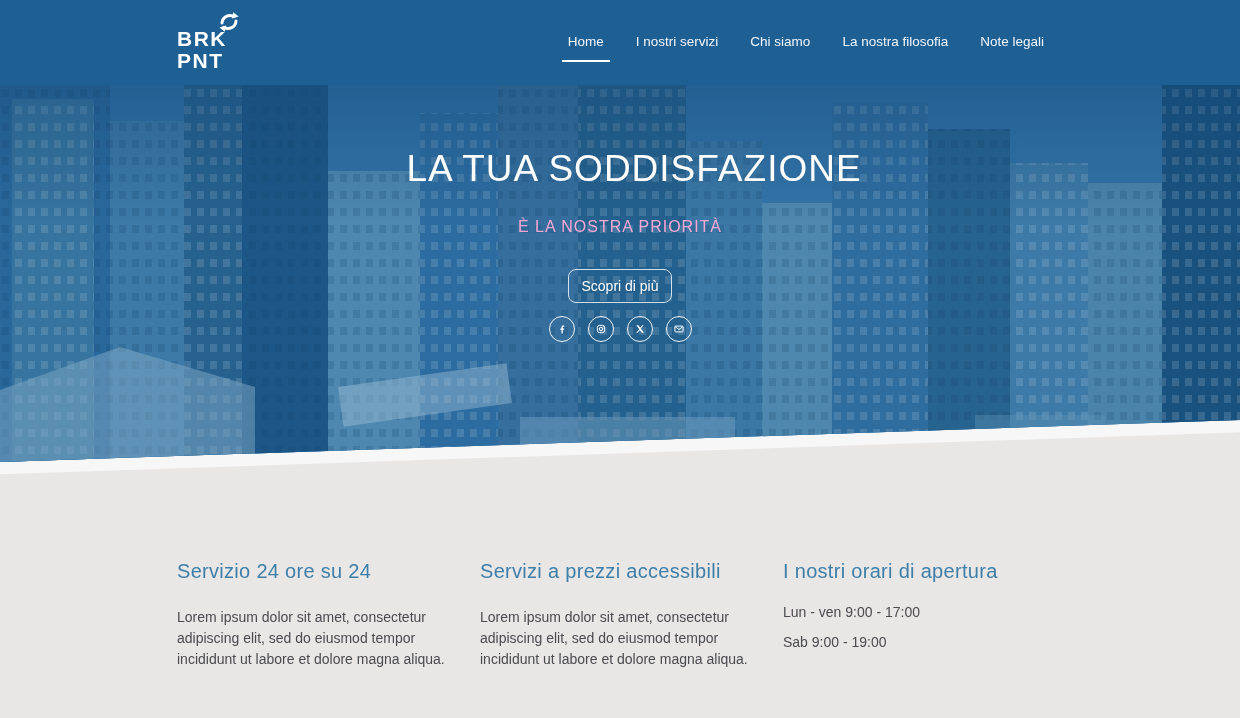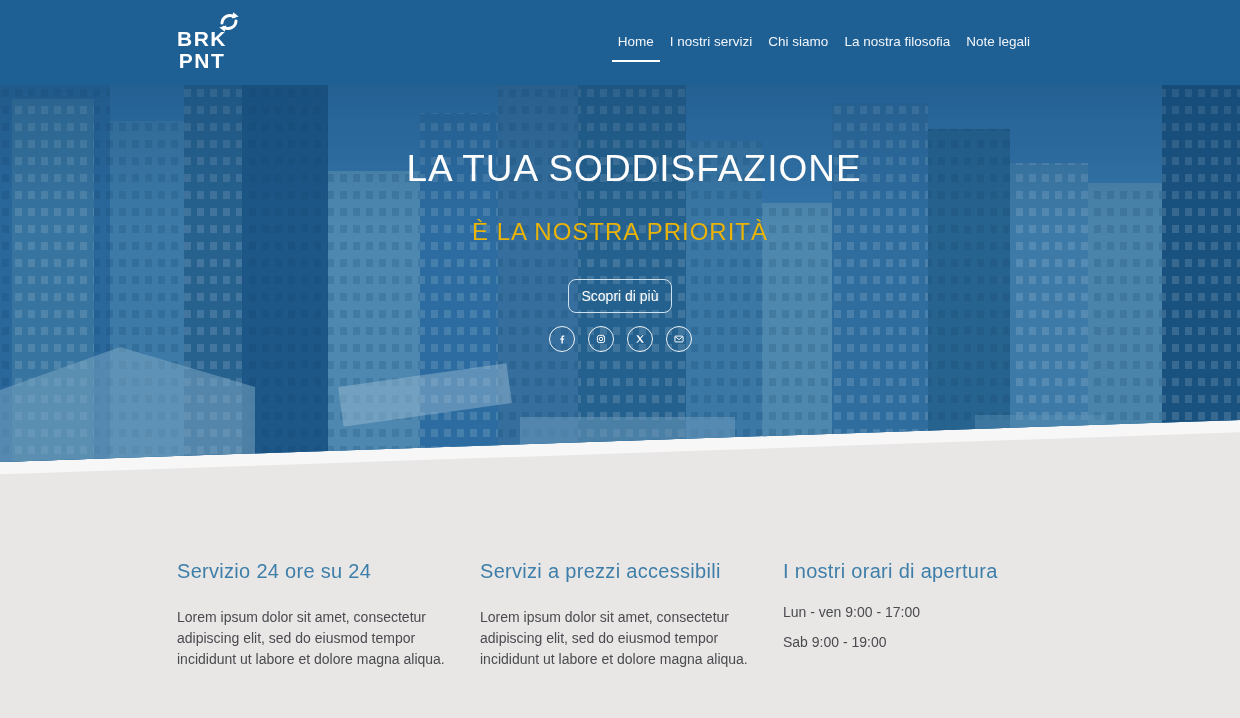--- a/index.html
+++ b/index.html
@@ -25,47 +25,47 @@
     clip-path:polygon(0 0, 1240px 0, 1240px 420px, 0 462px);
   }
   .cityscape { position:absolute; left:0; top:85px; width:1240px; height:377px; display:block; }
 
   
   .topbar { position:absolute; left:0; top:0; width:100%; height:85px; }
   .logo { position:absolute; left:177px; top:8px; width:80px; height:70px; cursor:pointer; }
   .logo-icon { position:absolute; left:40px; top:2px; width:24px; height:24px; }
   .logo-text {
     position:absolute; left:0; top:20px; color:#fff; font-weight:bold;
-    font-size:21px; line-height:22px; letter-spacing:1.5px;text-align:center;
+    font-size:21px; line-height:22px; letter-spacing:1.5px;
   }
   .logo-text span { display:block; }
 
   nav.mainnav {
-    position:absolute; right:208px; top:34px;
-    display:flex; gap:12px; align-items:flex-start;
+    position:absolute; right:194px; top:34px;
+    display:flex; gap:28px; align-items:flex-start;
   }
   .nav-item {
     position:relative; color:#f2f6fa; font-size:13.5px; line-height:15px;
     cursor:pointer; white-space:nowrap; padding:0 2px;
   }
   .nav-item.active::after {
     content:""; position:absolute; left:-4px; right:-4px; bottom:-13px;
     height:2px; background:#ffffff;
   }
 
   
   .hero-content { position:absolute; left:0; top:0; width:100%; text-align:center; color:#fff; }
   .hero-title {
     margin-top:148px; font-size:37px; font-weight:300; letter-spacing:1px;
     color:#fdfdfd;
     margin-left:28px;
   }
   .hero-subtitle {
-    margin-top:28px; font-size:24px; font-weight:300; letter-spacing:1px;
-    color:#eab308;
+    margin-top:28px; font-size:16px; font-weight:300; letter-spacing:1px;
+    color:#f9a8d4;
   }
   .cta-btn {
     margin-top:33px; display:inline-block;
     background:transparent; border:1.5px solid #cfe2ee; border-radius:8px;
     color:#ffffff; font-size:14px; font-family:inherit;
     padding:8px 12px; cursor:pointer;
   }
   .social-row {
     margin-top:13px; display:flex; justify-content:center; gap:13px;
   }

